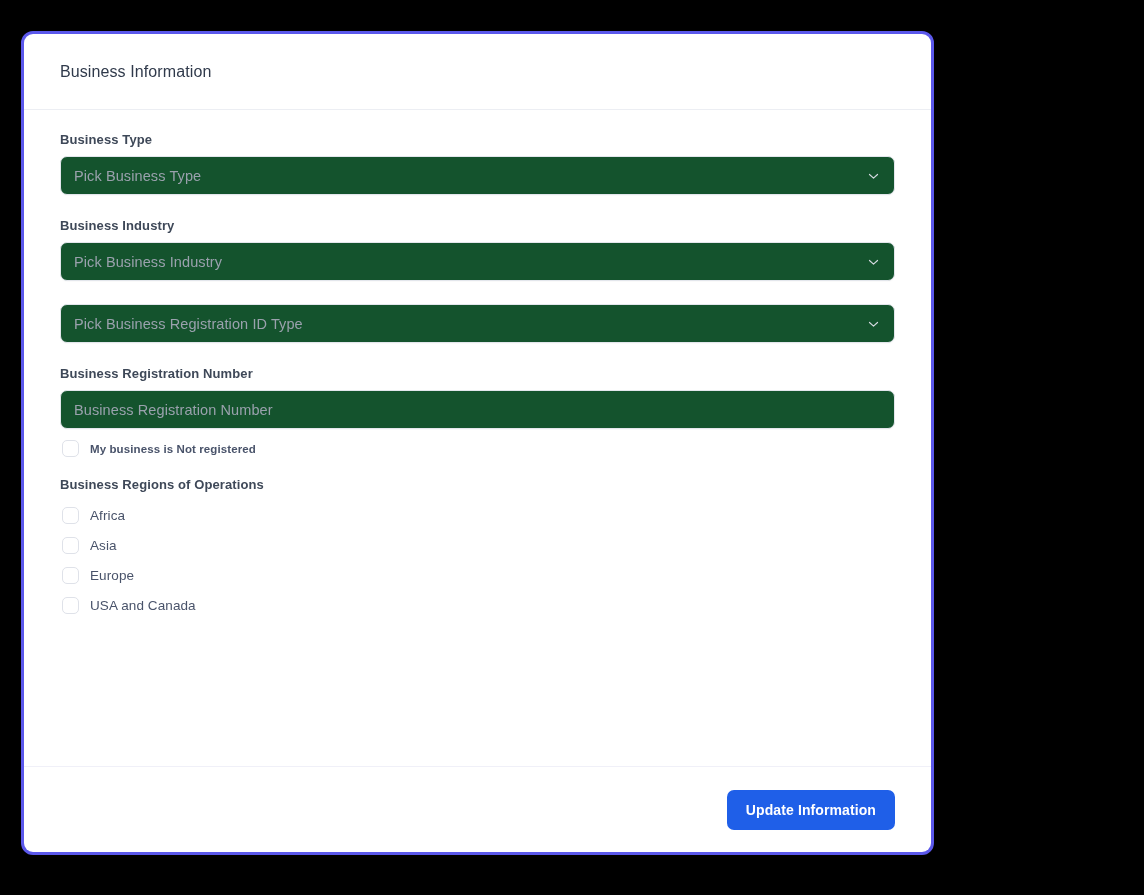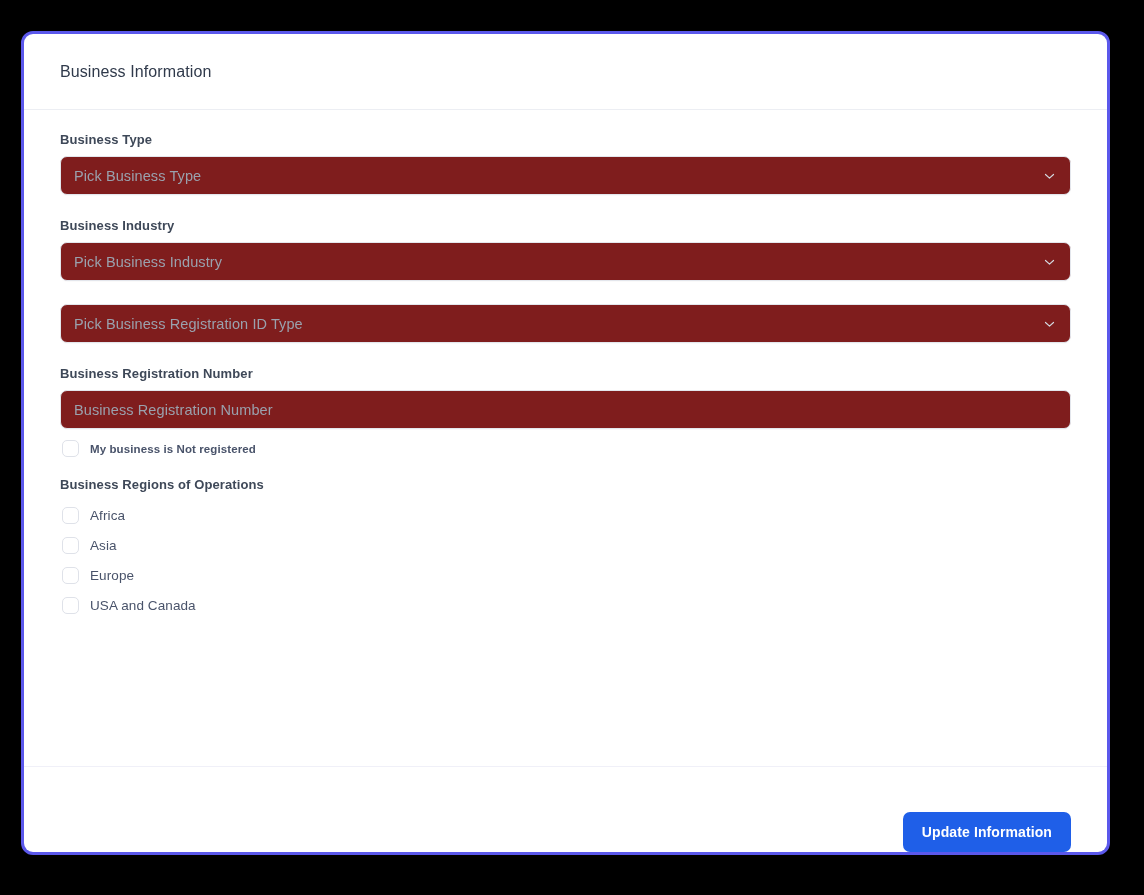--- a/index.html
+++ b/index.html
@@ -13,21 +13,21 @@
     overflow: hidden;
     font-family: "Liberation Sans", sans-serif;
     -webkit-font-smoothing: antialiased;
   }
 
   
   .panel-frame {
     position: absolute;
     left: 21px;
     top: 31px;
-    width: 1089px;
+    width: 913px;
     height: 824px;
     box-sizing: border-box;
     border: 3px solid #5b58eb;
     border-radius: 12px;
     background: #5b58eb;
     padding: 0;
   }
 
   .card {
     position: absolute;
@@ -71,21 +71,21 @@
     margin-bottom: 9px;
     letter-spacing: 0.1px;
   }
 
   .control {
     position: relative;
     height: 39px;
     box-sizing: border-box;
     border: 1px solid #e3e6ec;
     border-radius: 7px;
-    background: #7f1d1d;
+    background: #14532d;
     display: flex;
     align-items: center;
     padding: 0 13px;
     box-shadow: 0 1px 1px rgba(20,25,40,0.025);
   }
   .control .placeholder {
     font-size: 14.5px;
     color: #9aa1ad;
     letter-spacing: 0.1px;
   }
@@ -147,21 +147,21 @@
 
   
   .card-footer {
     position: absolute;
     left: 0;
     right: 0;
     bottom: 0;
     height: 86px;
     border-top: 1px solid #f0f0f8;
     display: flex;
-    align-items: flex-end;
+    align-items: center;
     justify-content: flex-end;
     padding-right: 36px;
     box-sizing: border-box;
   }
   .primary-button {
     background: #1f5fe8;
     color: #ffffff;
     font-size: 14px;
     font-weight: bold;
     border: none;

